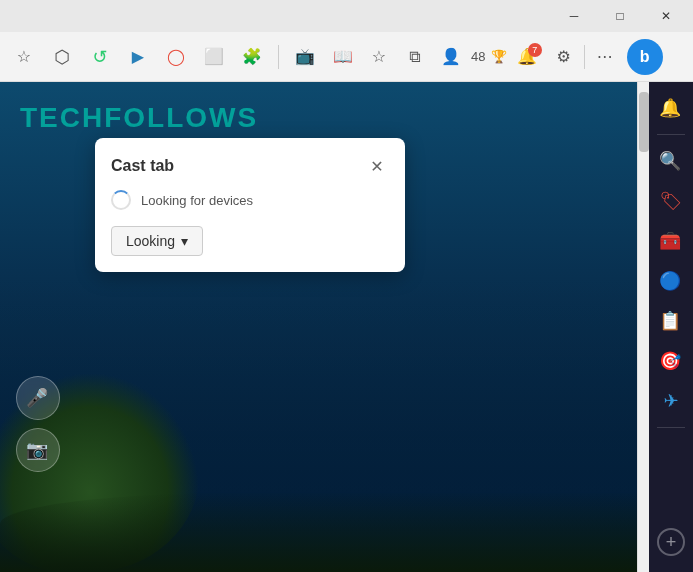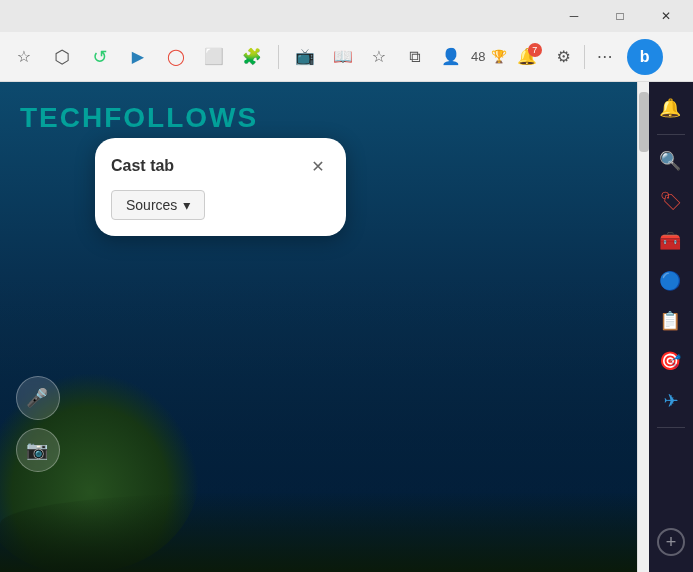--- a/index.html
+++ b/index.html
@@ -225,23 +225,23 @@
       font-size: 18px;
       margin-top: auto;
       margin-bottom: 8px;
     }
 
     
     .cast-popup {
       position: absolute;
       top: 56px;
       left: 95px;
-      width: 251px;
+      width: 310px;
       background: white;
-      border-radius: 20px;
+      border-radius: 8px;
       box-shadow: 0 4px 20px rgba(0,0,0,0.3);
       padding: 16px;
       z-index: 100;
     }
     .cast-popup-header {
       display: flex;
       justify-content: space-between;
       align-items: center;
       margin-bottom: 12px;
     }
@@ -366,23 +366,27 @@
     </div>
 
     <div class="cast-popup">
       <div class="cast-popup-header">
         <span class="cast-popup-title">Cast tab</span>
         <div class="cast-close-btn">
           <span>✕</span>
         </div>
       </div>
 
+      <div class="cast-status">
+        <div class="cast-spinner"></div>
+        <span>Looking for devices</span>
+      </div>
 
       <button class="sources-btn">
-        <span>Sources</span>
+        <span>Looking</span>
         <span>▾</span>
       </button>
     </div>
 
   </div>
 
   <div class="right-sidebar">
     <div class="sidebar-icon">🔔</div>
     <div class="sidebar-divider"></div>
     <div class="sidebar-icon">🔍</div>

